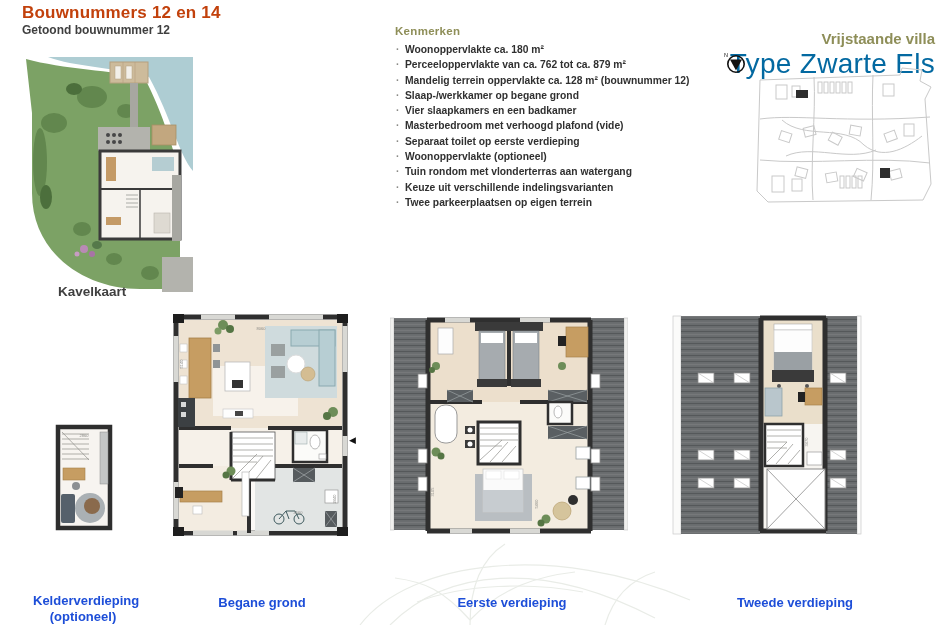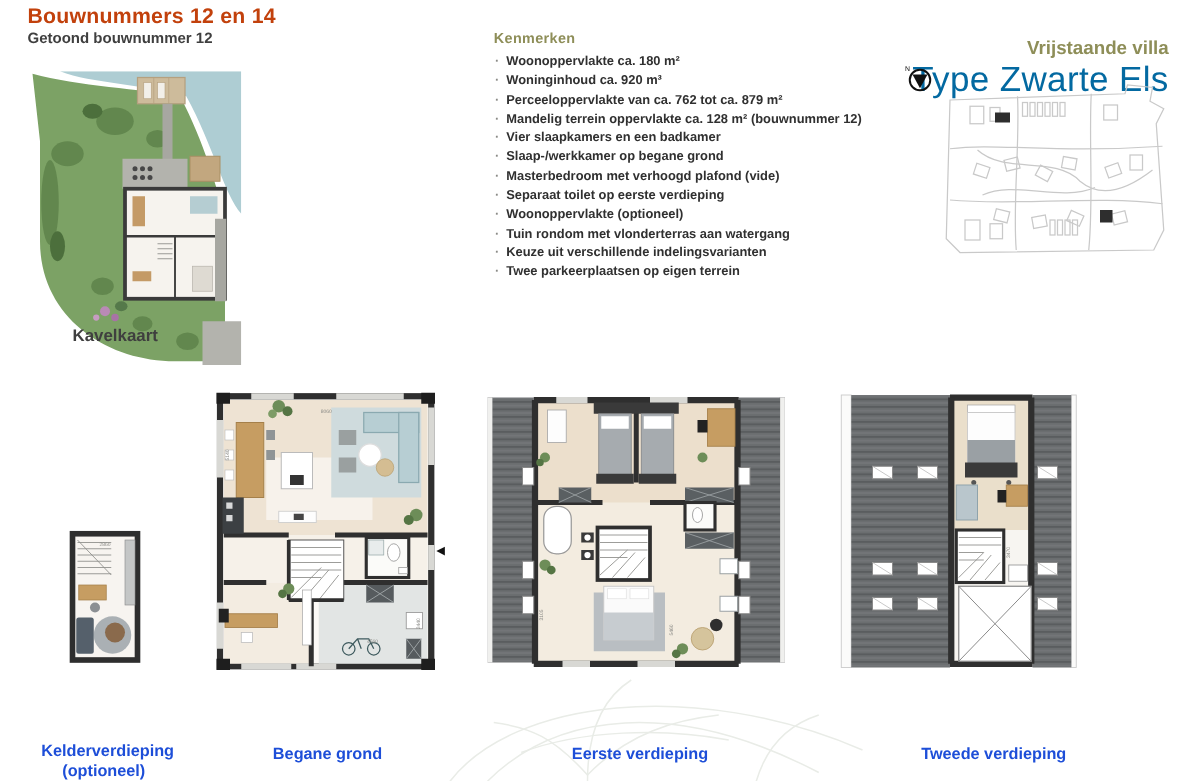--- a/index.html
+++ b/index.html
@@ -30,25 +30,24 @@
 
   <div class="abs" style="right:10px;top:2px;width:300px;margin-top:28px;">
     <div class="villa">Vrijstaande villa</div>
     <div class="typename">Type Zwarte Els</div>
   </div>
 
   <div class="abs" style="left:395px;top:25px;width:300px;">
     <div class="kenm-h">Kenmerken</div>
     <ul class="kenm">
       <li>Woonoppervlakte ca. 180 m²</li>
-      <li>Woninginhoud ca. 920 m³</li>
       <li>Perceeloppervlakte van ca. 762 tot ca. 879 m²</li>
       <li>Mandelig terrein oppervlakte ca. 128 m² (bouwnummer 12)</li>
+      <li>Slaap-/werkkamer op begane grond</li>
       <li>Vier slaapkamers en een badkamer</li>
-      <li>Slaap-/werkkamer op begane grond</li>
       <li>Masterbedroom met verhoogd plafond (vide)</li>
       <li>Separaat toilet op eerste verdieping</li>
       <li>Woonoppervlakte (optioneel)</li>
       <li>Tuin rondom met vlonderterras aan watergang</li>
       <li>Keuze uit verschillende indelingsvarianten</li>
       <li>Twee parkeerplaatsen op eigen terrein</li>
     </ul>
   </div>
 
   <svg class="abs" style="left:723px;top:50px;" width="26" height="26" viewBox="0 0 26 26">
@@ -152,21 +151,21 @@
           <line x1="104" y1="142" x2="116" y2="142"></line>
         <line x1="104" y1="146" x2="116" y2="146"></line>
           <line x1="104" y1="150" x2="116" y2="150"></line>
       </g>
       <rect x="84" y="160" width="15" height="8" fill="#c49a66"></rect>
       <rect x="132" y="156" width="16" height="20" fill="#dedad2" stroke="#b9b5ad" stroke-width=".6"></rect>
     </g>
     <rect x="150" y="118" width="9" height="66" fill="#a7a7a1"></rect>
     <rect x="140" y="200" width="31" height="35" fill="#b3b3ad"></rect>
   </svg>
-  <div class="abs kavel-label" style="left:30px;top:261px;padding-left:28px;">Kavelkaart</div>
+  <div class="abs kavel-label" style="left:30px;top:284px;padding-left:28px;">Kavelkaart</div>
 
   <svg class="abs" style="left:355px;top:538px;" width="340" height="87" viewBox="0 0 340 87">
     <g stroke="#e9ece7" fill="none" stroke-width="1.2">
       <path d="M5,87 C55,22 200,4 335,62"></path>
       <path d="M35,87 C90,32 185,20 300,80"></path>
       <path d="M115,87 C115,45 128,20 150,6"></path>
       <path d="M115,82 C88,52 70,44 40,40"></path>
       <path d="M115,82 C148,48 185,38 220,34"></path>
       <path d="M62,64 C110,46 175,44 228,54"></path>
       <path d="M250,87 C258,60 275,42 300,34"></path>

